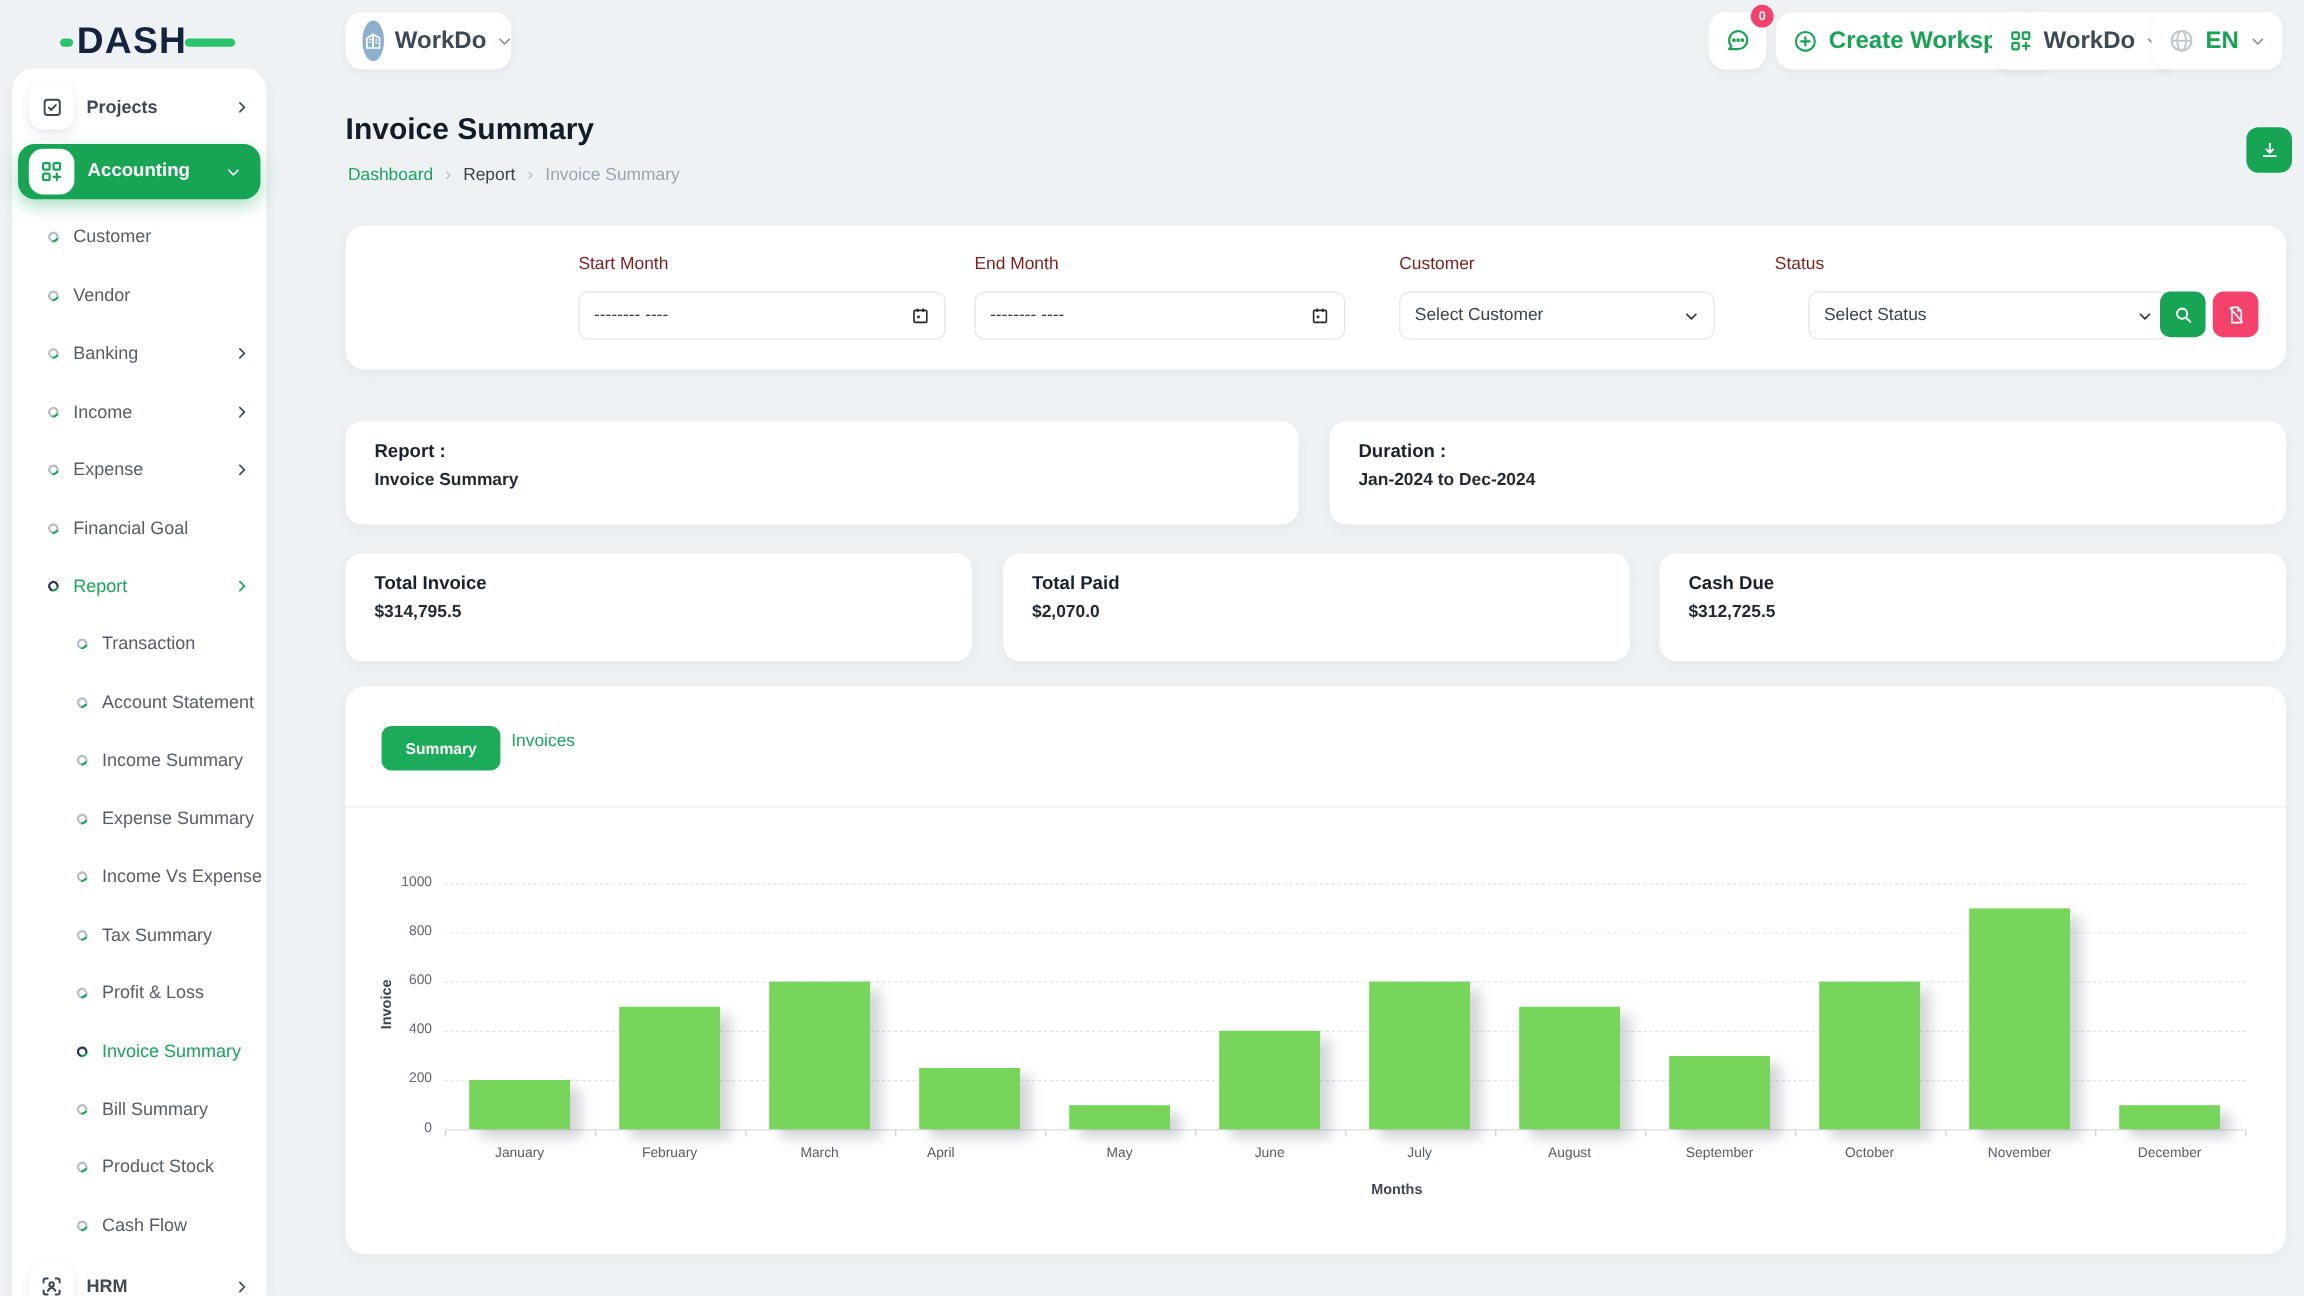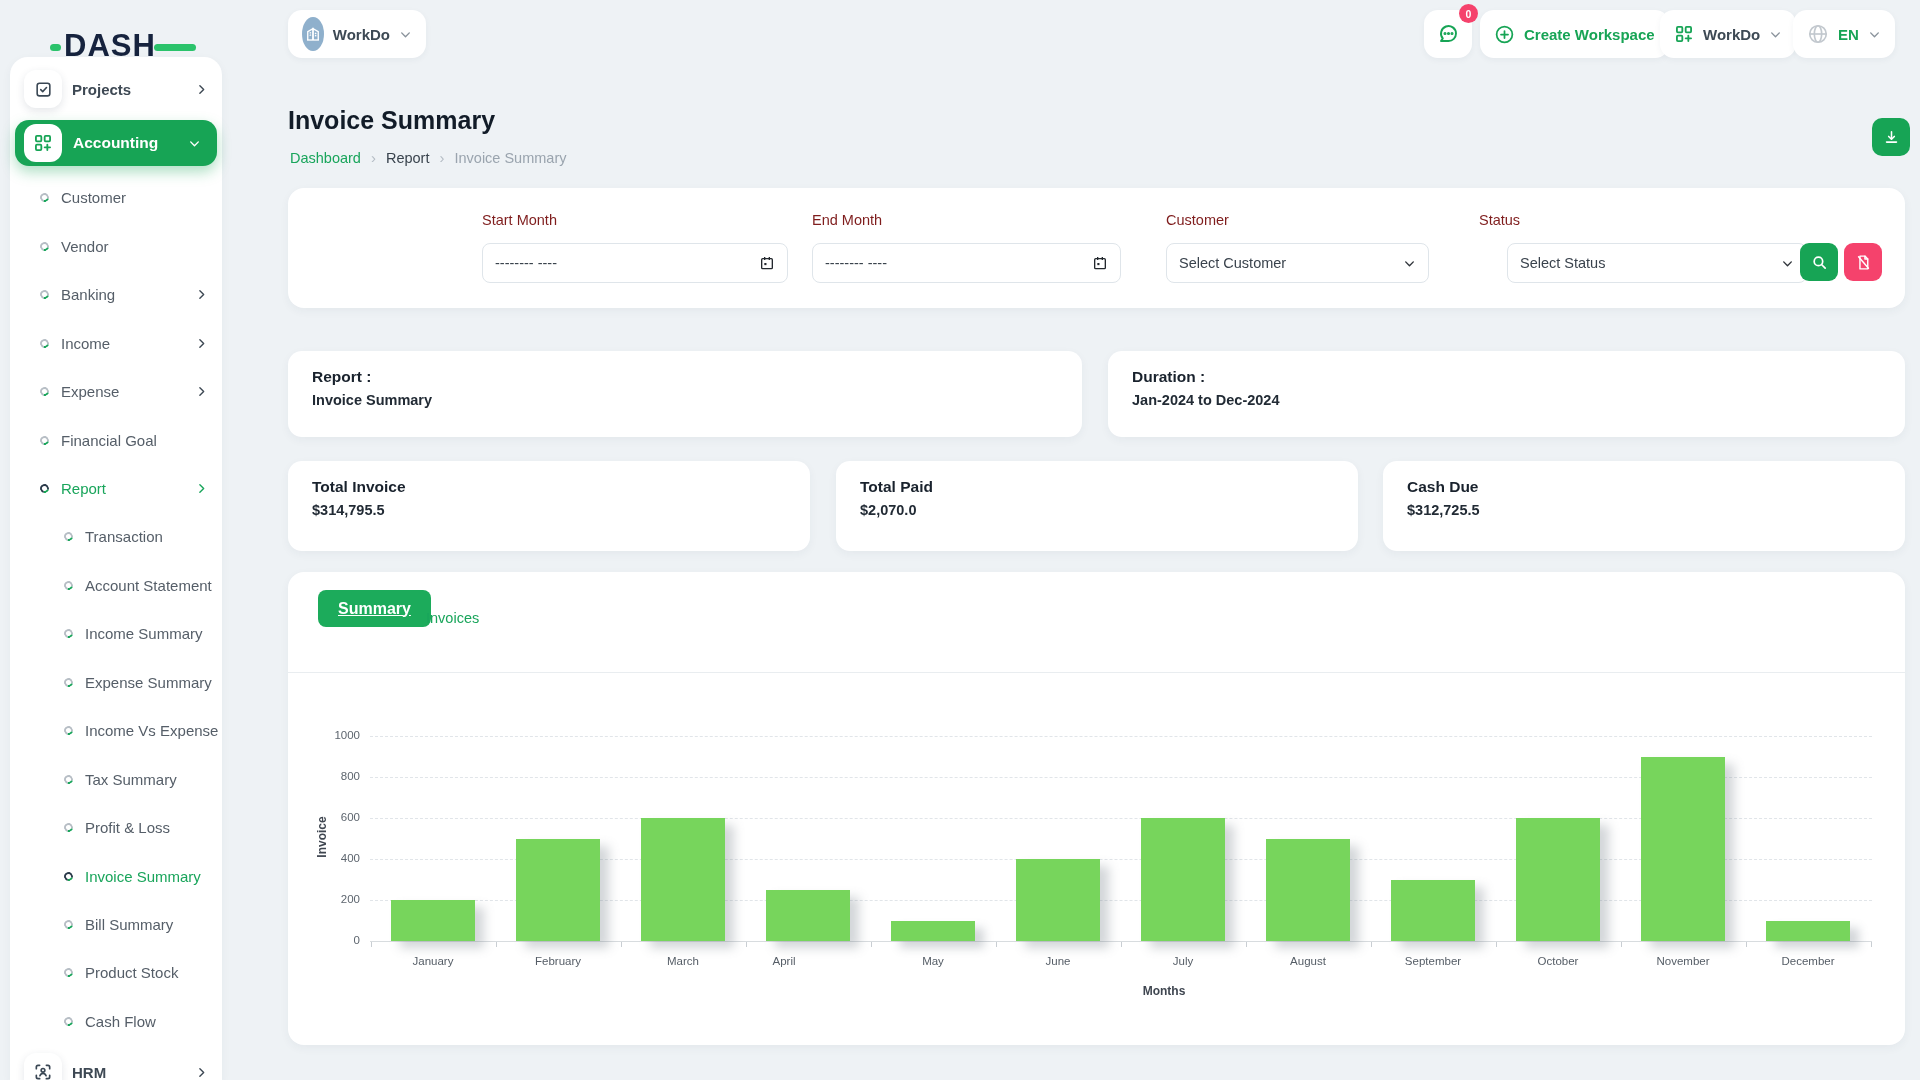--- a/index.html
+++ b/index.html
@@ -1,34 +1,34 @@
 <!DOCTYPE html>
 <html><head>
 <meta charset="utf-8">
 <style>
   * { margin:0; padding:0; box-sizing:border-box; }
   html,body { width:1920px; height:1080px; }
   body {
     font-family:"Liberation Sans","DejaVu Sans",sans-serif;
     background:#eef2f5; color:#2c3640; overflow:hidden; position:relative;
   }
-  .abs { position:absolute;margin-top:12px; }
+  .abs { position:absolute; }
   .card { position:absolute; background:#fff; border-radius:14px;
           box-shadow:0 3px 10px rgba(30,50,70,.05);padding-left:18px; }
   
   .logo { left:64px; top:16px; width:150px; height:38px; }
   .logo-text { font-size:31px; font-weight:800; letter-spacing:1px; color:#16233e; }
   .logo-bar { position:absolute; right:18px; top:16px; width:42px; height:7px;
               background:#2bc36b; border-radius:4px; }
   .logo-dot { position:absolute; left:-14px; top:16px; width:11px; height:7px;
               background:#2bc36b; border-radius:4px; }
   .pillbtn { position:absolute; top:10px; height:48px; background:#fff; border-radius:14px;
              display:flex; align-items:center; gap:9px; padding:0 14px;
              box-shadow:0 2px 6px rgba(30,50,70,.05); cursor:pointer; }
-  .pillbtn .lbl { font-size:15px; font-weight:600; color:#3d4954; }
+  .pillbtn .lbl { font-size:20px; font-weight:600; color:#3d4954; }
   .green-text { color:#17a455 !important; }
   .avatar { width:34px; height:34px; border-radius:50%; background:#8fb0cc;
             display:flex; align-items:center; justify-content:center; }
   .chev { color:#8a939c; display:flex; }
   .badge { position:absolute; top:-6px; right:-6px; min-width:19px; height:19px;
            background:#f5426c; color:#fff; font-size:10.5px; font-weight:700;
            border-radius:10px; display:flex; align-items:center; justify-content:center; padding:0 5px; }
   
   .sidebar { left:10px; top:57px; width:212px; height:1023px; border-radius:18px 18px 0 0; }
   .srow { position:absolute; left:0; width:212px; height:42px; display:flex;
@@ -62,23 +62,23 @@
              background:#fff; display:flex; align-items:center; padding:0 12px;
              font-size:14.5px; color:#3a434d; cursor:pointer; }
   .f-input .grow { flex:1; }
   .sqbtn { position:absolute; width:38px; height:38px; border-radius:9px; display:flex;
            align-items:center; justify-content:center; cursor:pointer; }
   
   .ic-title { position:absolute; left:24px; top:17px; font-size:15.5px; font-weight:700; color:#19222d; }
   .ic-value { position:absolute; left:24px; top:41px; font-size:14.5px; font-weight:600; color:#222b35; }
   
   .chart-card { left:288px; top:572px; width:1617px; height:473px; border-radius:16px; }
-  .tab-active { position:absolute; left:30px; top:18px; height:37px; padding:0 20px;
-                background:#1cab5b; border-radius:8px; color:#fff; font-size:16px; font-weight:600;
-                display:flex; align-items:center; cursor:pointer;text-decoration:underline; }
+  .tab-active { position:absolute; left:30px; top:33px; height:37px; padding:0 20px;
+                background:#1cab5b; border-radius:8px; color:#fff; font-size:13px; font-weight:600;
+                display:flex; align-items:center; cursor:pointer; }
   .tab-plain { position:absolute; left:138px; top:27px; height:37px; display:flex; align-items:center;
                color:#19a55b; font-size:14.5px; font-weight:500; cursor:pointer; }
   .tab-divider { position:absolute; left:0; top:100px; width:1617px; height:1px; background:#e9edf0; }
   .gridline { position:absolute; border-top:1px dashed #e1e5e9; height:0; }
   .axisline { position:absolute; background:#d8dcdf; }
   .ytick { position:absolute; font-size:11.5px; color:#5d656e; text-align:right; width:48px; }
   .xtickmark { position:absolute; width:1px; height:5px; background:#c9ced3; }
   .xlab { position:absolute; font-size:11.5px; color:#555d66; text-align:center; width:110px; }
   .bar { position:absolute; background:#77d55c; box-shadow:9px 7px 10px rgba(110,120,130,.30); cursor:pointer; }
   .ylab-title { position:absolute; left:-6px; top:258px; width:80px; text-align:center;

